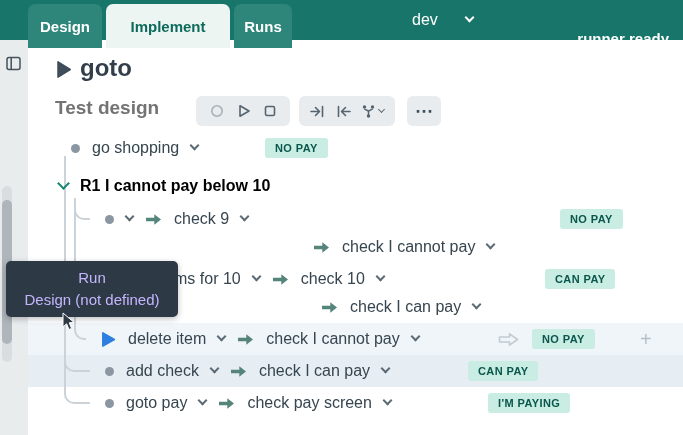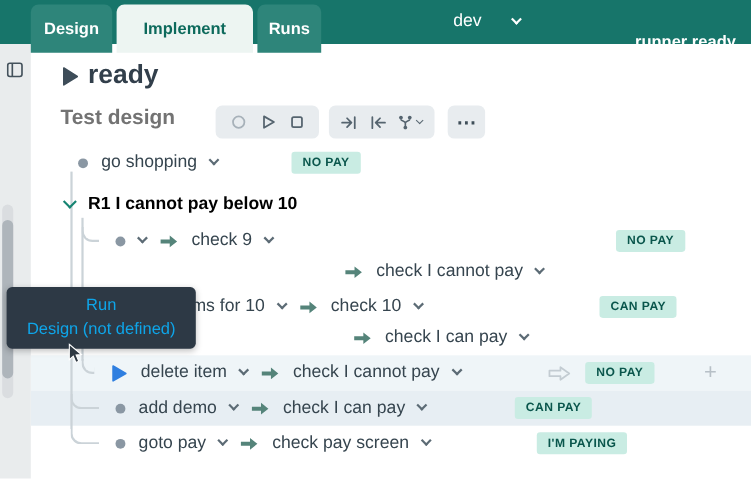--- a/index.html
+++ b/index.html
@@ -75,21 +75,21 @@
     background:#c9ece3; color:#0a564c; font-size:11px; font-weight:700;
     letter-spacing:0.4px; padding:4px 10px; border-radius:3px; white-space:nowrap;
   }
   .arrow-icon, .hollow-arrow, .play-run { display:flex; align-items:center; flex:none; }
   .hollow-arrow { position:absolute; left:498px; top:9px; }
   .plus { position:absolute; left:640px; top:50%; transform:translateY(-50%); font-size:20px; font-weight:400; color:#b7c0c7; cursor:pointer; }
 
   
   .tooltip {
     position:absolute; left:6px; top:261px; width:172px; z-index:8;
-    background:#2d3945; color:#0ea5e9; border-radius:5px; padding:6px 8px;
+    background:#2d3945; color:#c4b5fd; border-radius:5px; padding:6px 8px;
     text-align:center; box-shadow:0 2px 6px rgba(0,0,0,.25);
   }
   .tooltip .l1 { font-size:15px; line-height:22px; }
   .tooltip .l2 { font-size:15px; line-height:22px; }
   .cursor { position:absolute; left:62px; top:312px; z-index:9; }
 </style>
 </head>
 <body>
 
 <div class="header">
@@ -120,21 +120,21 @@
   </span>
   <div class="scroll-track"></div>
   <div class="scroll-thumb"></div>
 </div>
 
 <span class="demo-play">
   <svg width="16" height="19" viewBox="0 0 16 19">
       <path d="M2 1.8 L14.2 9.5 L2 17.2 z" fill="#3e4d59" stroke="#3e4d59" stroke-width="1.5" stroke-linejoin="round"></path>
     </svg>
 </span>
-<div class="page-title">ready</div>
+<div class="page-title">goto</div>
 <div class="section-title">Test design</div>
 
 <div class="tgroup g1">
   <span class="tbtn">
     <svg width="14" height="14" viewBox="0 0 14 14">
         <circle cx="7" cy="7" r="5.2" fill="none" stroke="#a7b1b9" stroke-width="1.6"></circle>
       </svg>
   </span>
   <span class="tbtn">
     <svg width="13" height="14" viewBox="0 0 13 14">
@@ -261,21 +261,21 @@
     <svg width="21" height="15" viewBox="0 0 21 15">
         <path d="M1.5 5 h10 V1.8 L19.5 7.5 L11.5 13.2 V10 h-10 z" fill="none" stroke="#c3ccd2" stroke-width="1.6" stroke-linejoin="round"></path>
       </svg>
   </span>
   <span class="badge" style="left:532px">NO PAY</span>
   <span class="plus">+</span>
 </div>
 
 <div class="trow" style="top:355px">
   <span class="dot" style="margin-left:92px"></span>
-  <span class="lbl">add demo</span>
+  <span class="lbl">add check</span>
   <span class="chev"></span>
   <span class="arrow-icon">
     <svg width="17" height="13" viewBox="0 0 17 13">
         <path d="M1 4.7 h8.3 V1.2 L16 6.5 L9.3 11.8 V8.3 H1 z" fill="#55847a"></path>
       </svg>
   </span>
   <span class="lbl">check I can pay</span>
   <span class="chev"></span>
   <span class="badge" style="left:468px">CAN PAY</span>
 </div>

